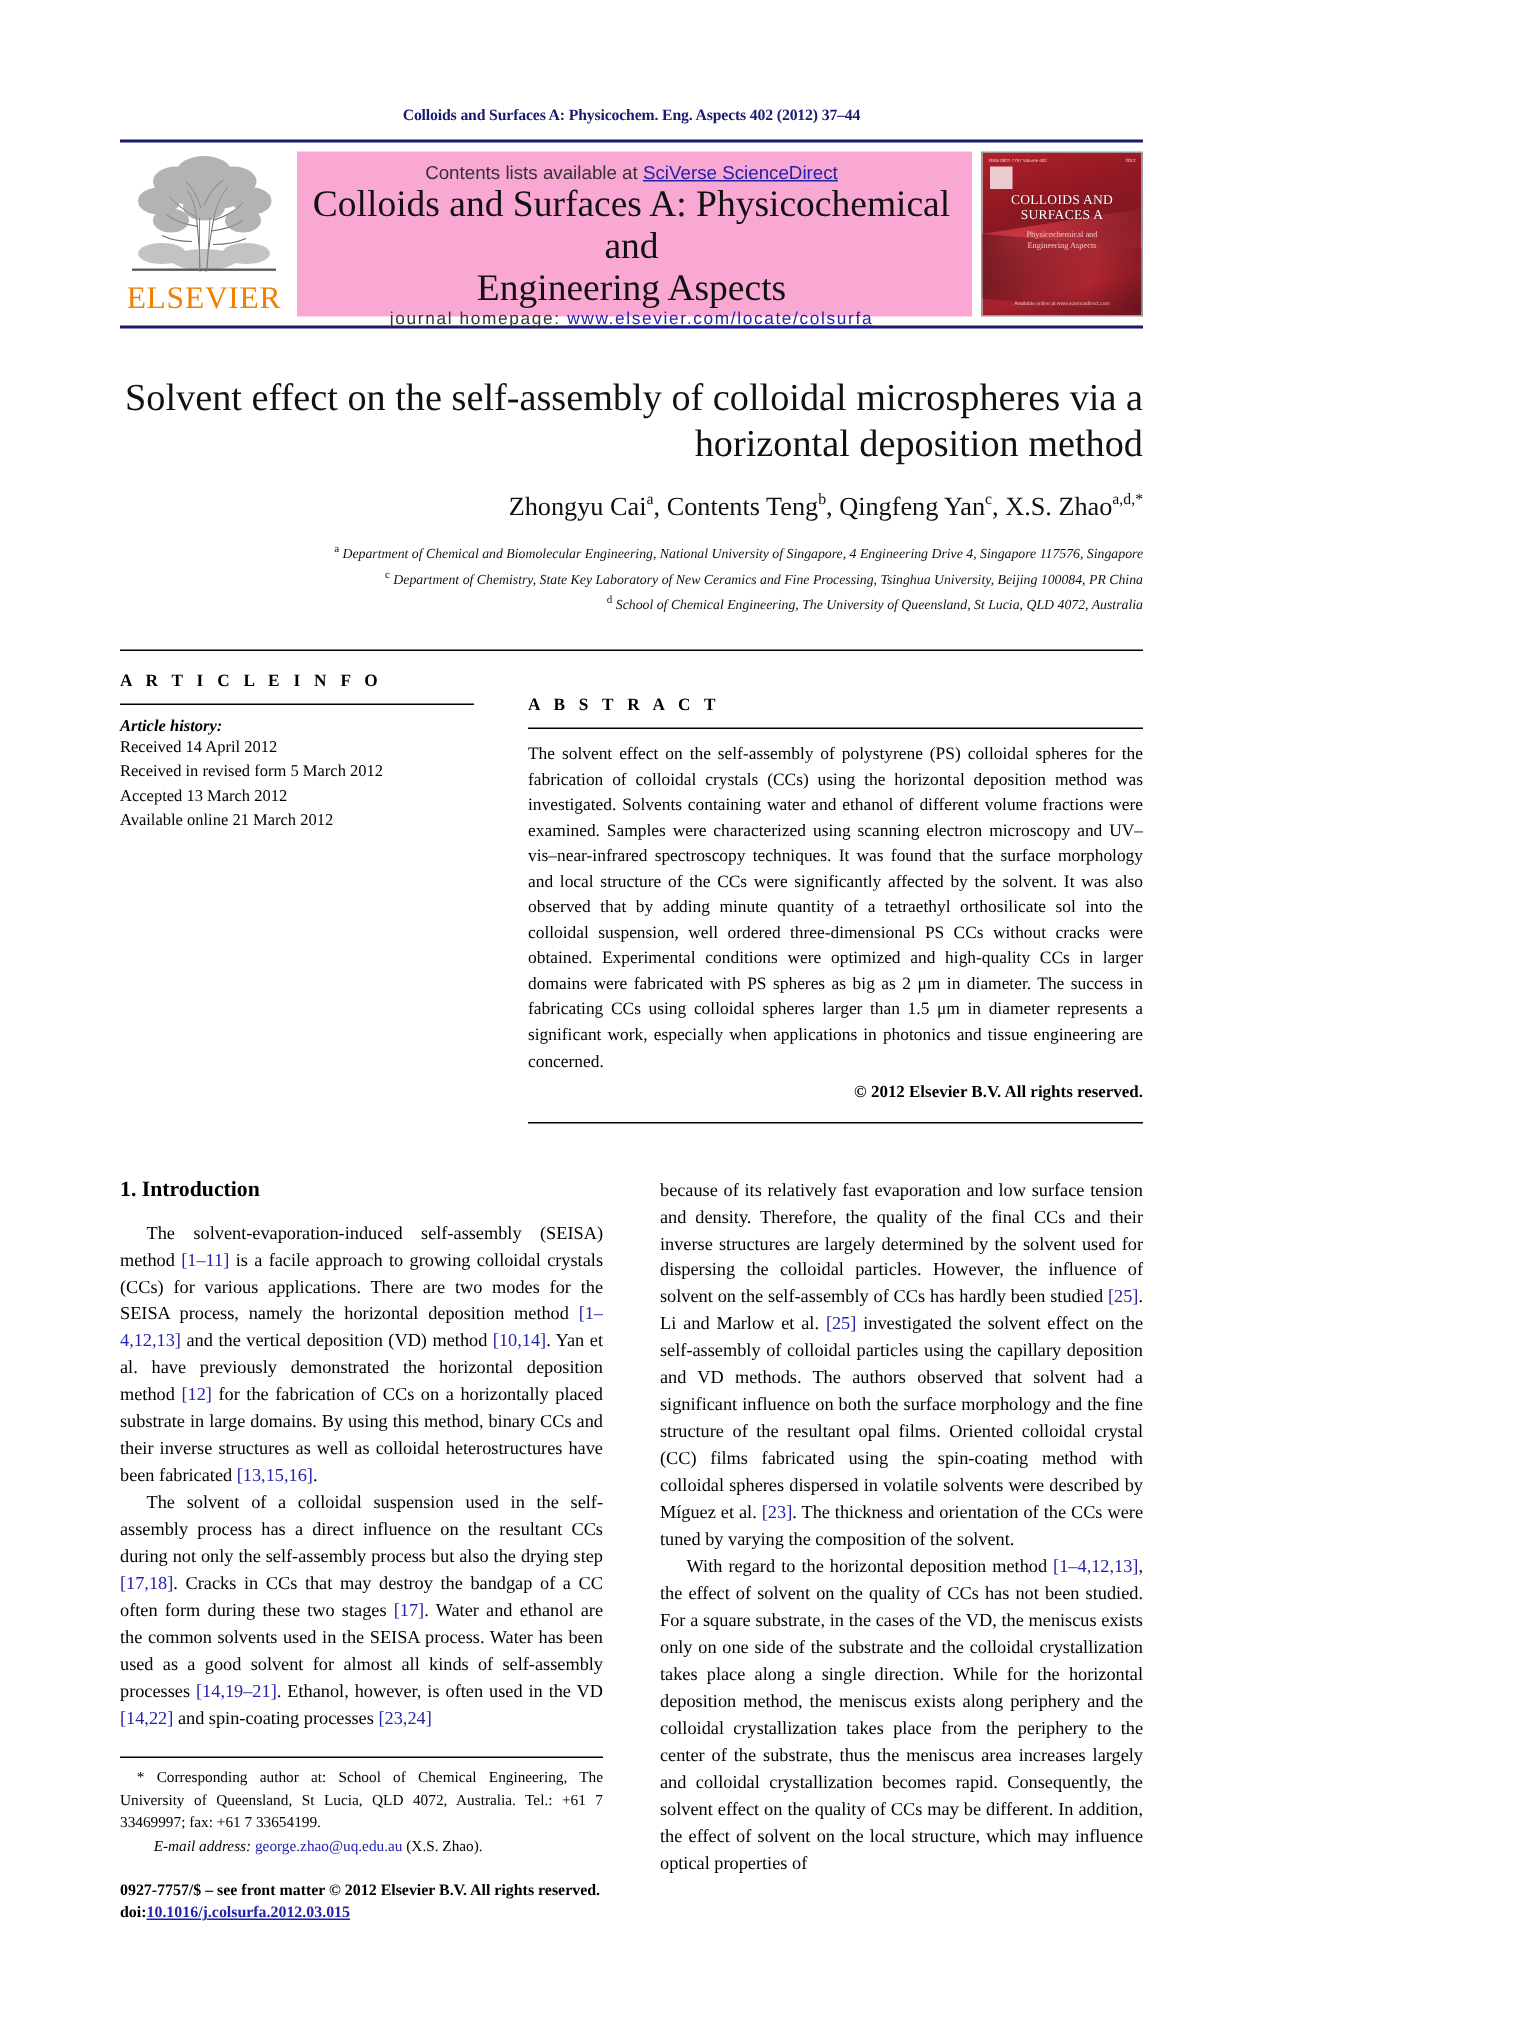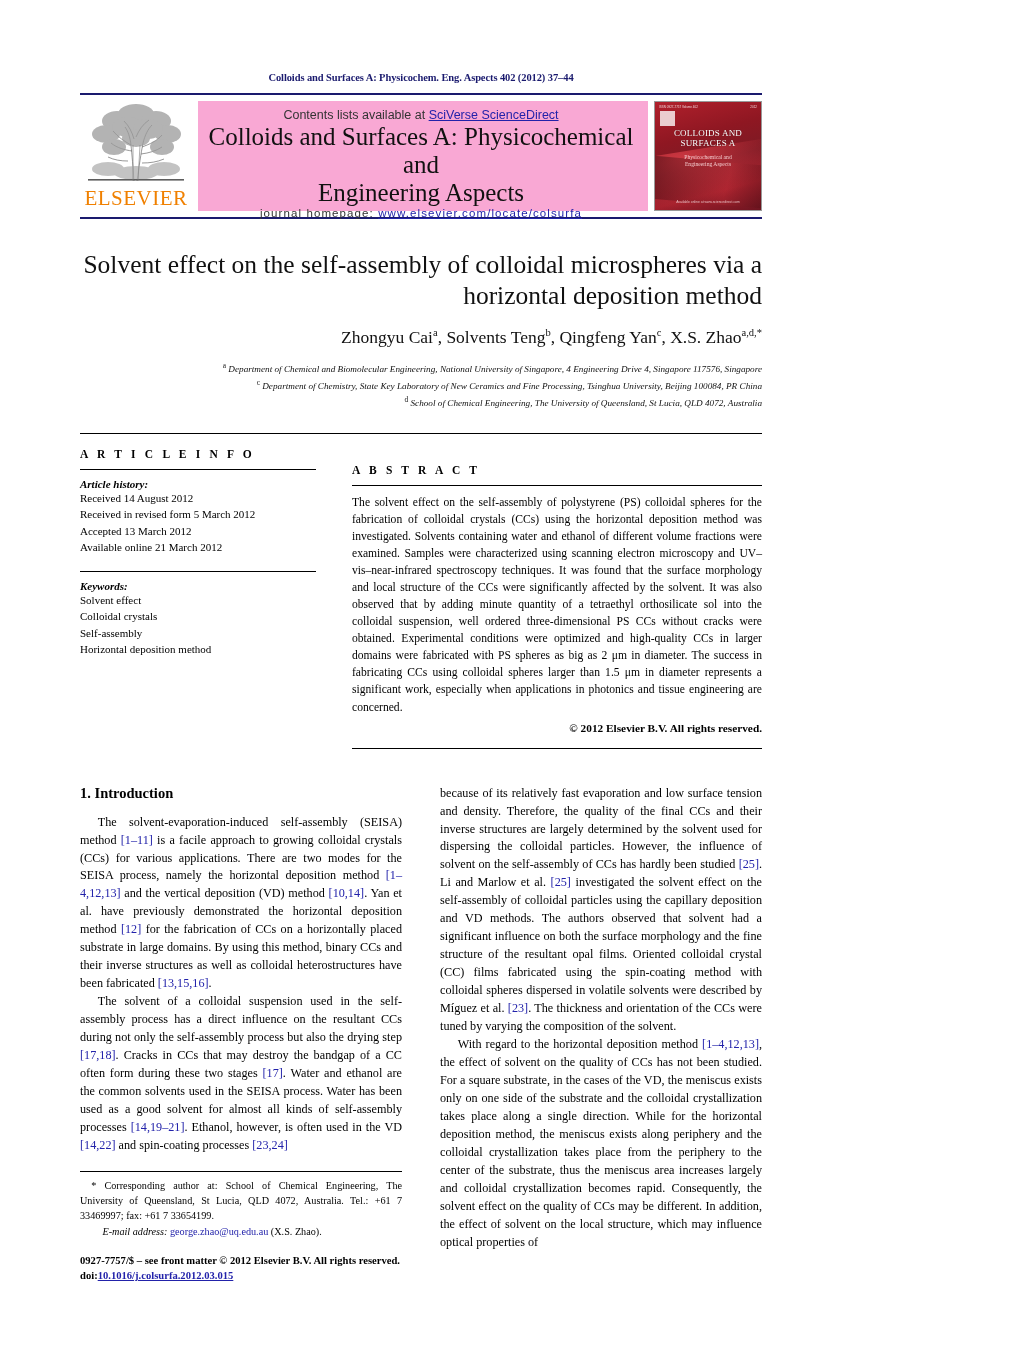--- a/index.html
+++ b/index.html
@@ -319,48 +319,41 @@
       </div>
       <div class="cover-foot">Available online at www.sciencedirect.com</div>
     </div>
   </div>
   <div class="masthead-rule"></div>
 
   <div class="titleblock">
     <h1 class="art-title">Solvent effect on the self-assembly of colloidal microspheres via a horizontal deposition method</h1>
 
     <div class="authors">
-      <span><span>Zhongyu Cai</span><sup>a</sup></span><span>, </span><span><span>Solvents Teng</span><sup>b</sup></span><span>, </span><span><span>Qingfeng Yan</span><sup>c</sup></span><span>, </span><span><span>X.S. Zhao</span><sup>a,d,</sup><sup>*</sup></span>
+      <span><span>Zhongyu Cai</span><sup>a</sup></span><span>, </span><span><span>Contents Teng</span><sup>b</sup></span><span>, </span><span><span>Qingfeng Yan</span><sup>c</sup></span><span>, </span><span><span>X.S. Zhao</span><sup>a,d,</sup><sup>*</sup></span>
     </div>
 
     <div class="affils">
       <div class="affil-row"><sup>a</sup> <span>Department of Chemical and Biomolecular Engineering, National University of Singapore, 4 Engineering Drive 4, Singapore 117576, Singapore</span></div>
       <div class="affil-row"><sup>c</sup> <span>Department of Chemistry, State Key Laboratory of New Ceramics and Fine Processing, Tsinghua University, Beijing 100084, PR China</span></div>
       <div class="affil-row"><sup>d</sup> <span>School of Chemical Engineering, The University of Queensland, St Lucia, QLD 4072, Australia</span></div>
     </div>
   </div>
 
   <div class="infoblock">
 
     <div class="col-info">
       <div class="sec-head">A R T I C L E   I N F O</div>
       <div class="hr-thin"></div>
       <div class="hist-label">Article history:</div>
-      <div class="hist-line">Received 14 August 2012</div>
+      <div class="hist-line">Received 14 April 2012</div>
       <div class="hist-line">Received in revised form 5 March 2012</div>
       <div class="hist-line">Accepted 13 March 2012</div>
       <div class="hist-line">Available online 21 March 2012</div>
 
-      <div class="kw-group">
-        <div class="kw-label">Keywords:</div>
-        <div class="kw-line">Solvent effect</div>
-        <div class="kw-line">Colloidal crystals</div>
-        <div class="kw-line">Self-assembly</div>
-        <div class="kw-line">Horizontal deposition method</div>
-      </div>
     </div>
 
     <div class="col-abs">
       <div class="sec-head">A B S T R A C T</div>
       <div class="hr-thin"></div>
       <div class="abstract-text">The solvent effect on the self-assembly of polystyrene (PS) colloidal spheres for the fabrication of colloidal crystals (CCs) using the horizontal deposition method was investigated. Solvents containing water and ethanol of different volume fractions were examined. Samples were characterized using scanning electron microscopy and UV–vis–near-infrared spectroscopy techniques. It was found that the surface morphology and local structure of the CCs were significantly affected by the solvent. It was also observed that by adding minute quantity of a tetraethyl orthosilicate sol into the colloidal suspension, well ordered three-dimensional PS CCs without cracks were obtained. Experimental conditions were optimized and high-quality CCs in larger domains were fabricated with PS spheres as big as 2 μm in diameter. The success in fabricating CCs using colloidal spheres larger than 1.5 μm in diameter represents a significant work, especially when applications in photonics and tissue engineering are concerned.</div>
       <div class="copyright">© 2012 Elsevier B.V. All rights reserved.</div>
       <div class="abs-rule"></div>
     </div>
   </div>

